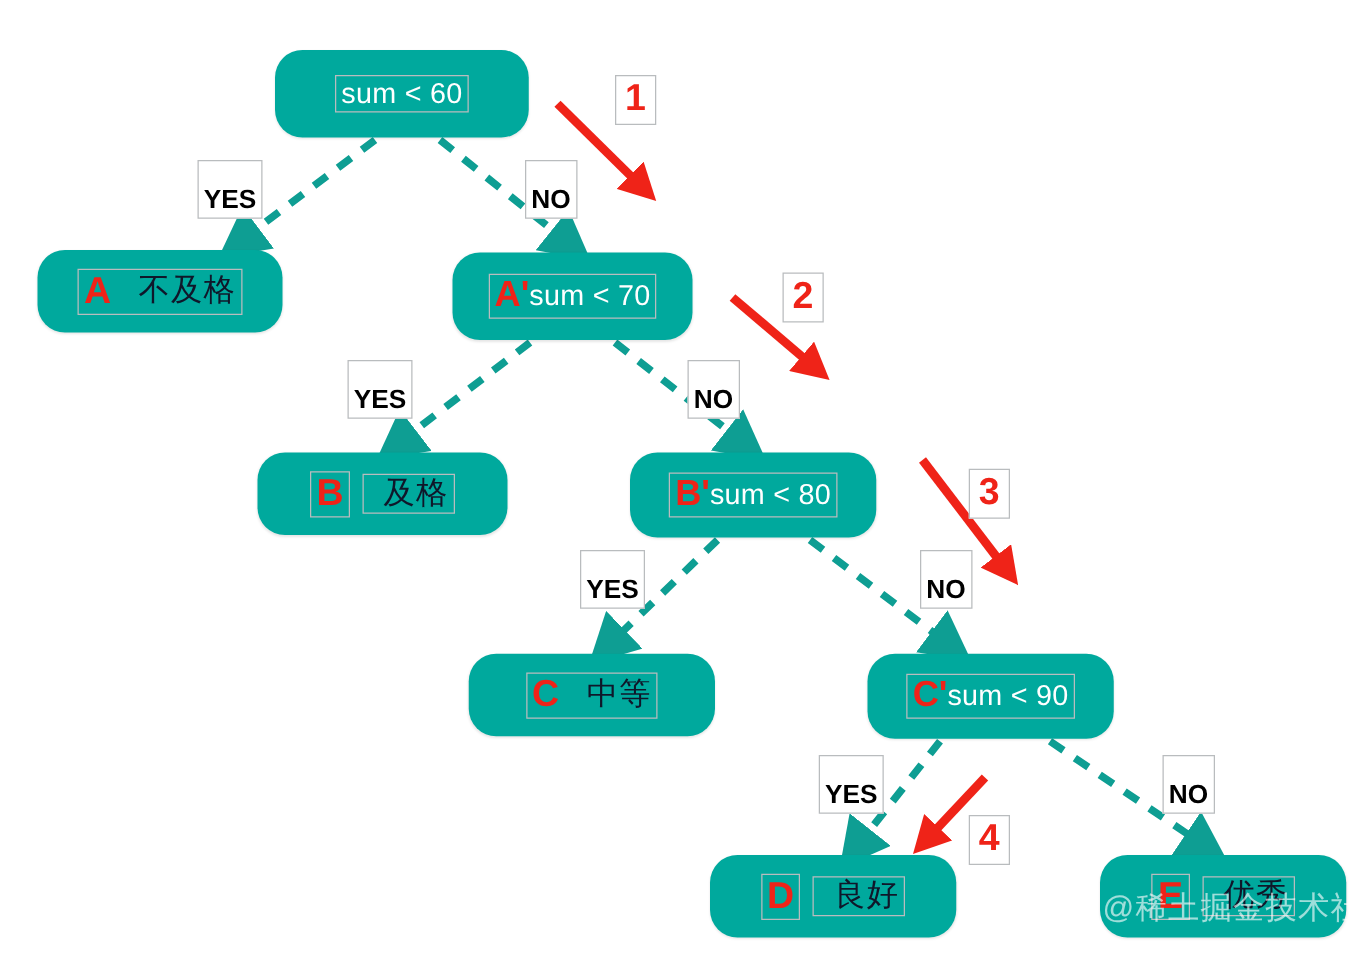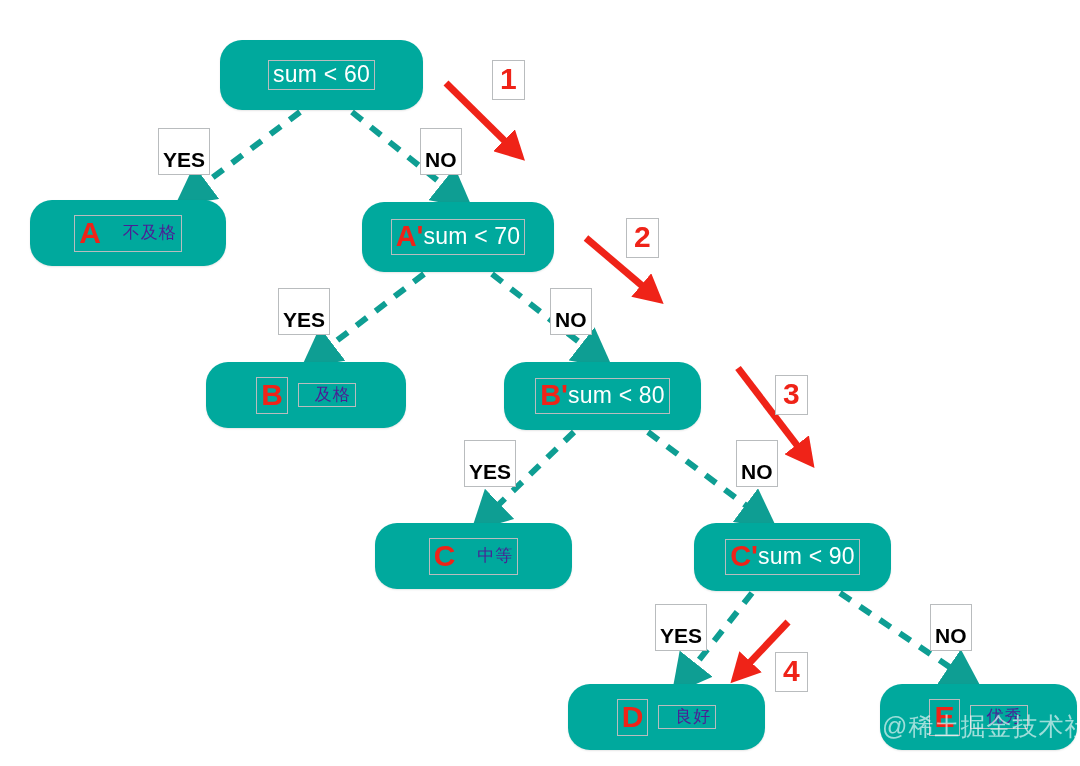--- a/index.html
+++ b/index.html
@@ -50,22 +50,22 @@
     line-height:1;
   }
   .tag-sm{font-size:29px;}
   .cond{
     color:#ffffff;
     font-size:23px;
     line-height:1;
     letter-spacing:0.2px;
   }
   .cn{
-    color:#4c1d95;
-    font-size:17px;
+    color:#0f172a;
+    font-size:25px;
     line-height:1;
     letter-spacing:1px;
     margin-left:12px;
   }
 
   
   .edge-label{
     position:absolute;
     background:#ffffff;
     border:1px solid #b9bcbe;

